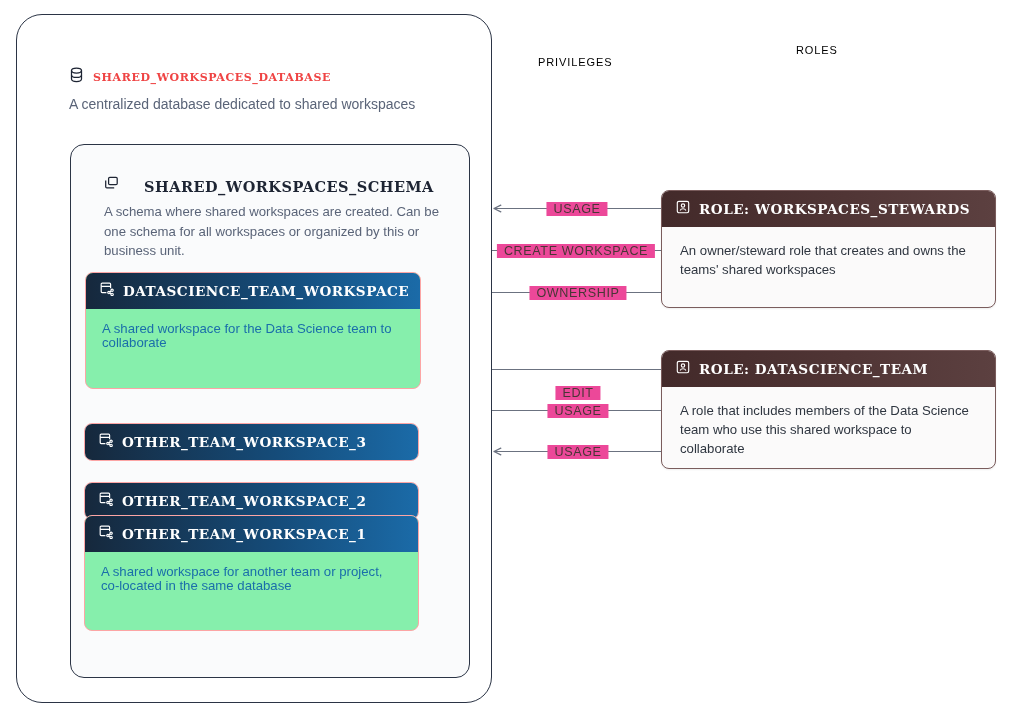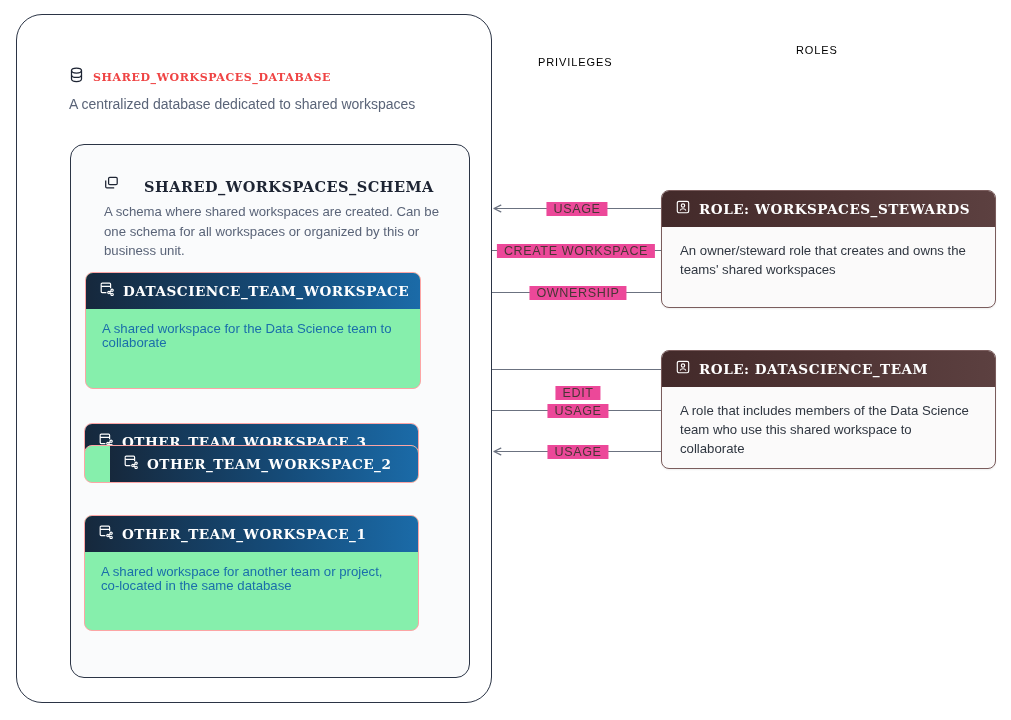--- a/index.html
+++ b/index.html
@@ -66,21 +66,21 @@
     font-size:13.6px;letter-spacing:.5px;color:#ffffff;font-weight:600;
     white-space:nowrap;
   }
   .ws-body{
     padding:13px 16px 0 16px;
     font-size:13.2px;line-height:14px;color:#1a6eaa;
   }
 
   #ws-datascience{left:85px;top:272px;width:336px;height:117px;}
   #ws-other-3{left:84px;top:423px;width:335px;height:38px;}
-  #ws-other-2{left:84px;top:445px;width:335px;height:38px;padding-left:25px;}
+  #ws-other-2{left:84px;top:482px;width:335px;height:38px;}
   #ws-other-1{left:84px;top:515px;width:335px;height:116px;}
 
   
   .role-card{
     position:absolute;border:1px solid #7a5c5c;border-radius:8px;
     background:#fbfafa;box-sizing:border-box;overflow:hidden;
     box-shadow:0 1px 2px rgba(0,0,0,.07);
   }
   .role-head{
     height:36px;display:flex;align-items:center;gap:9px;padding:0 14px;

